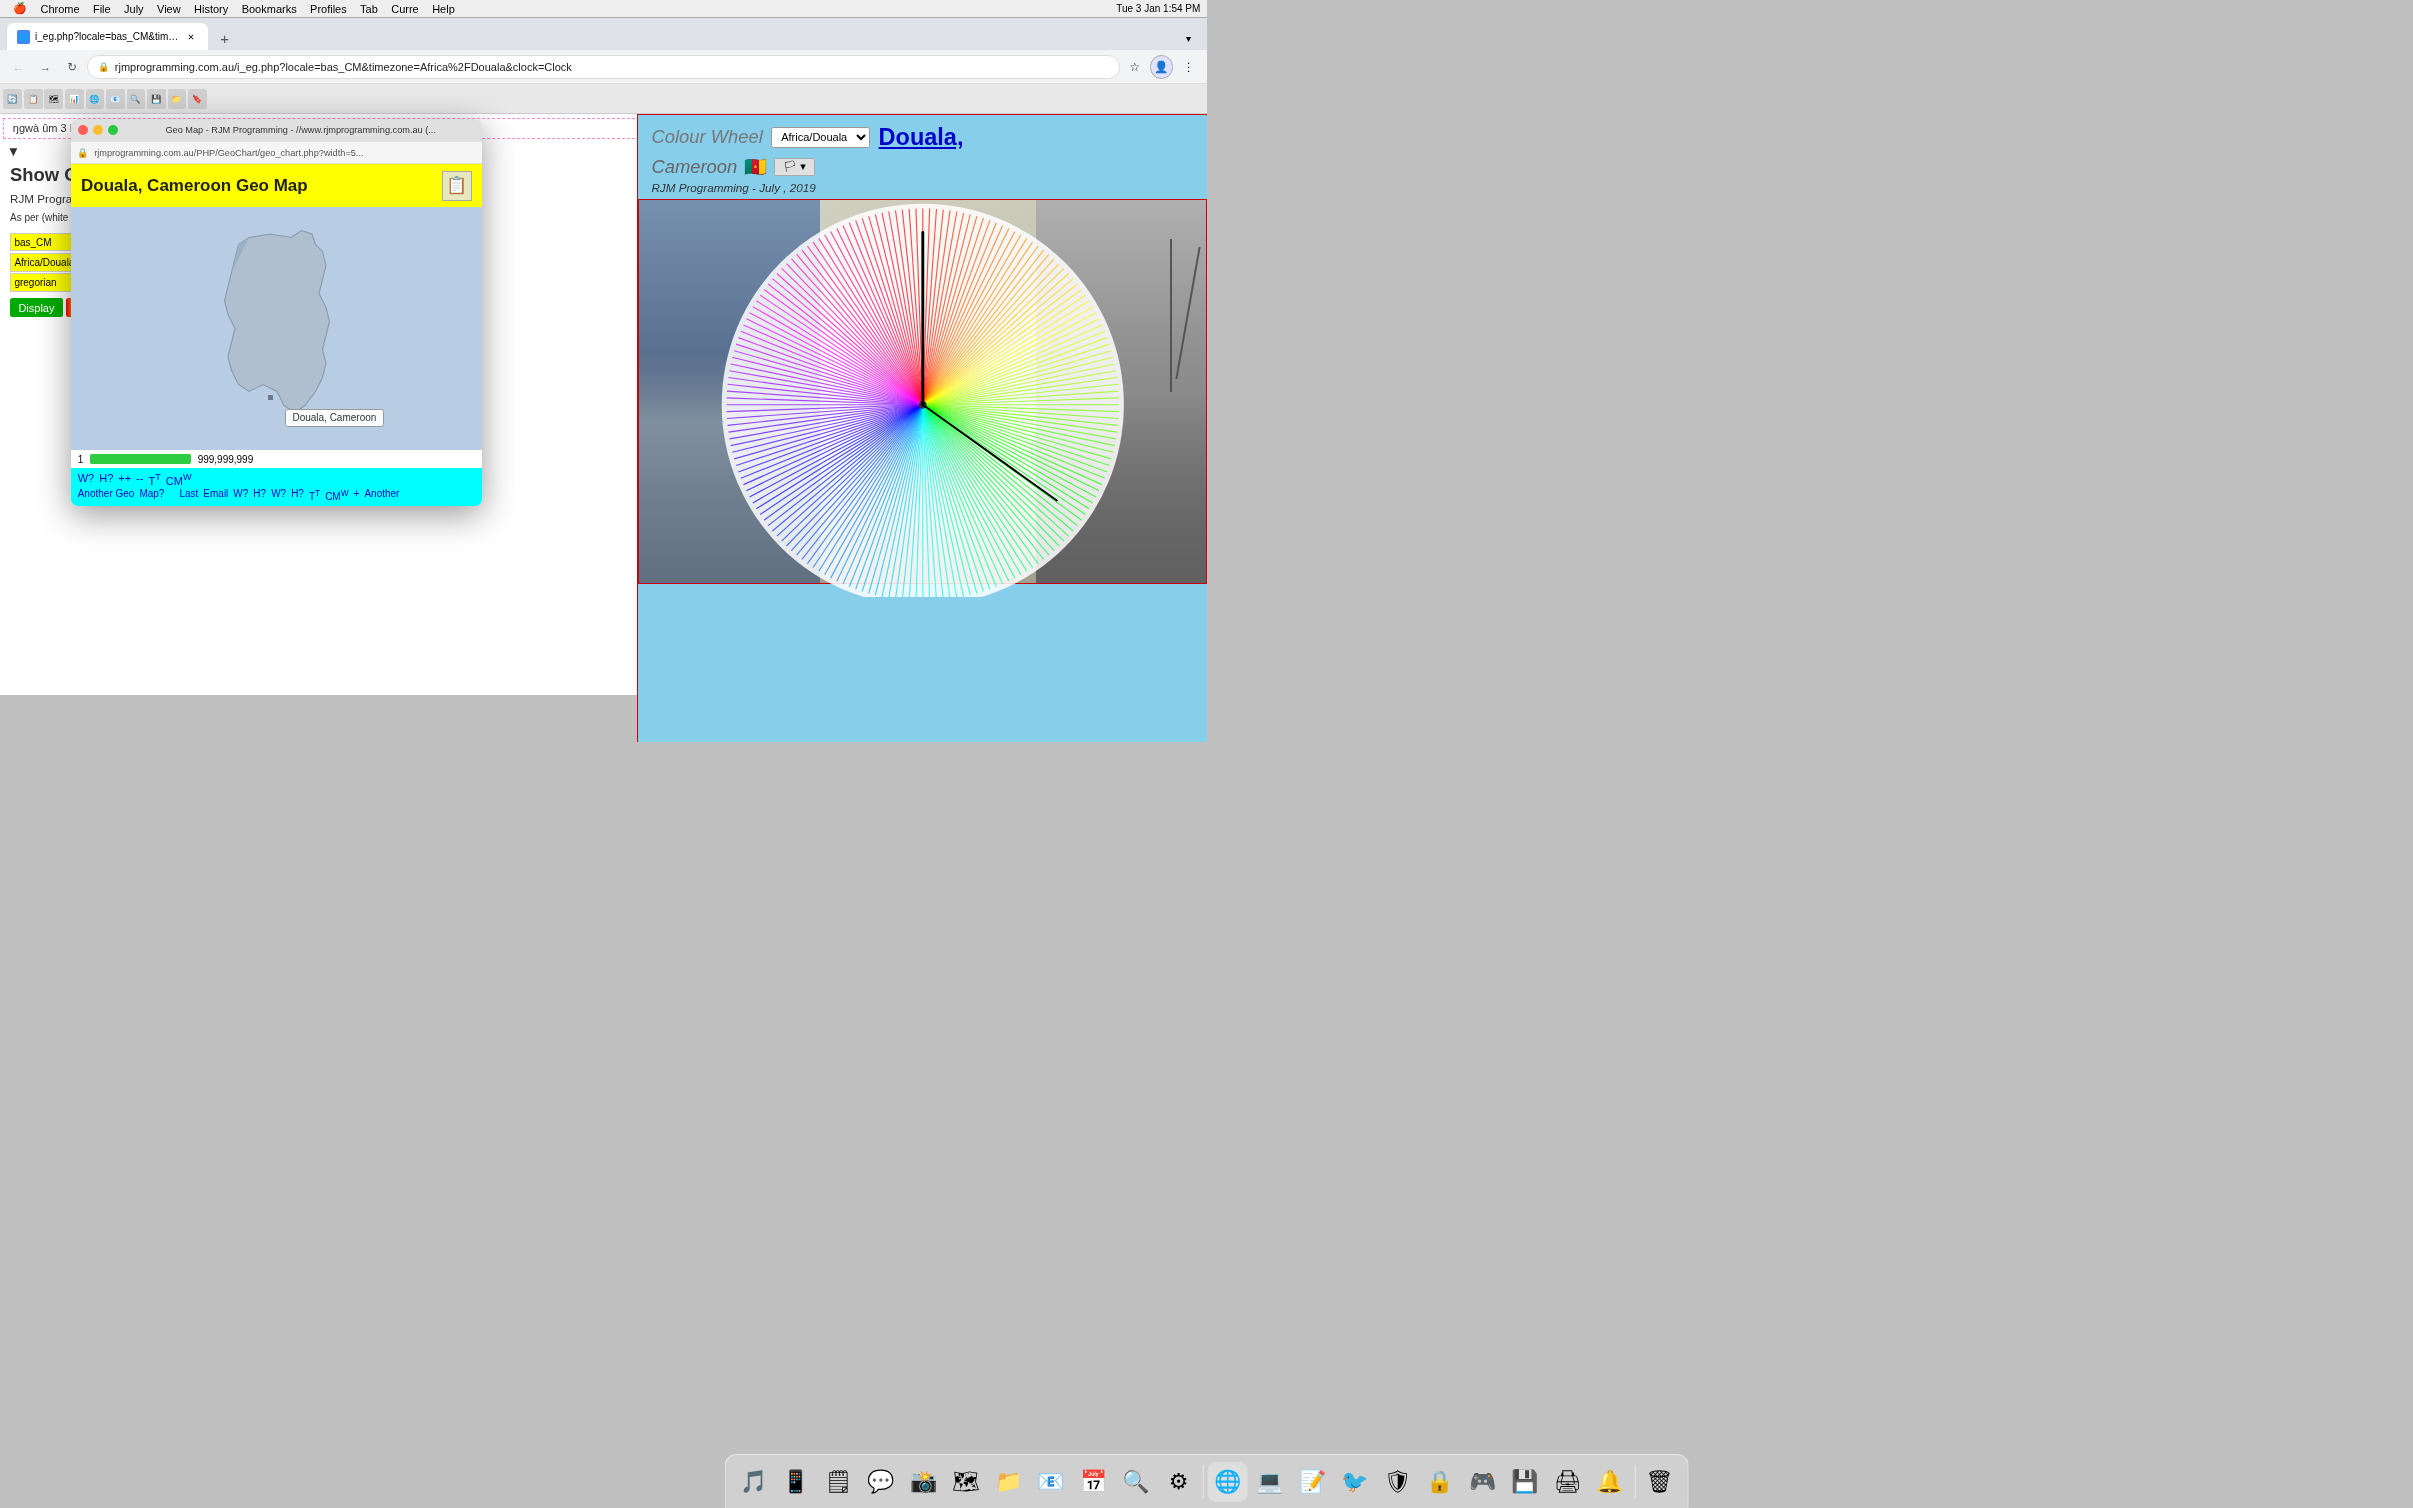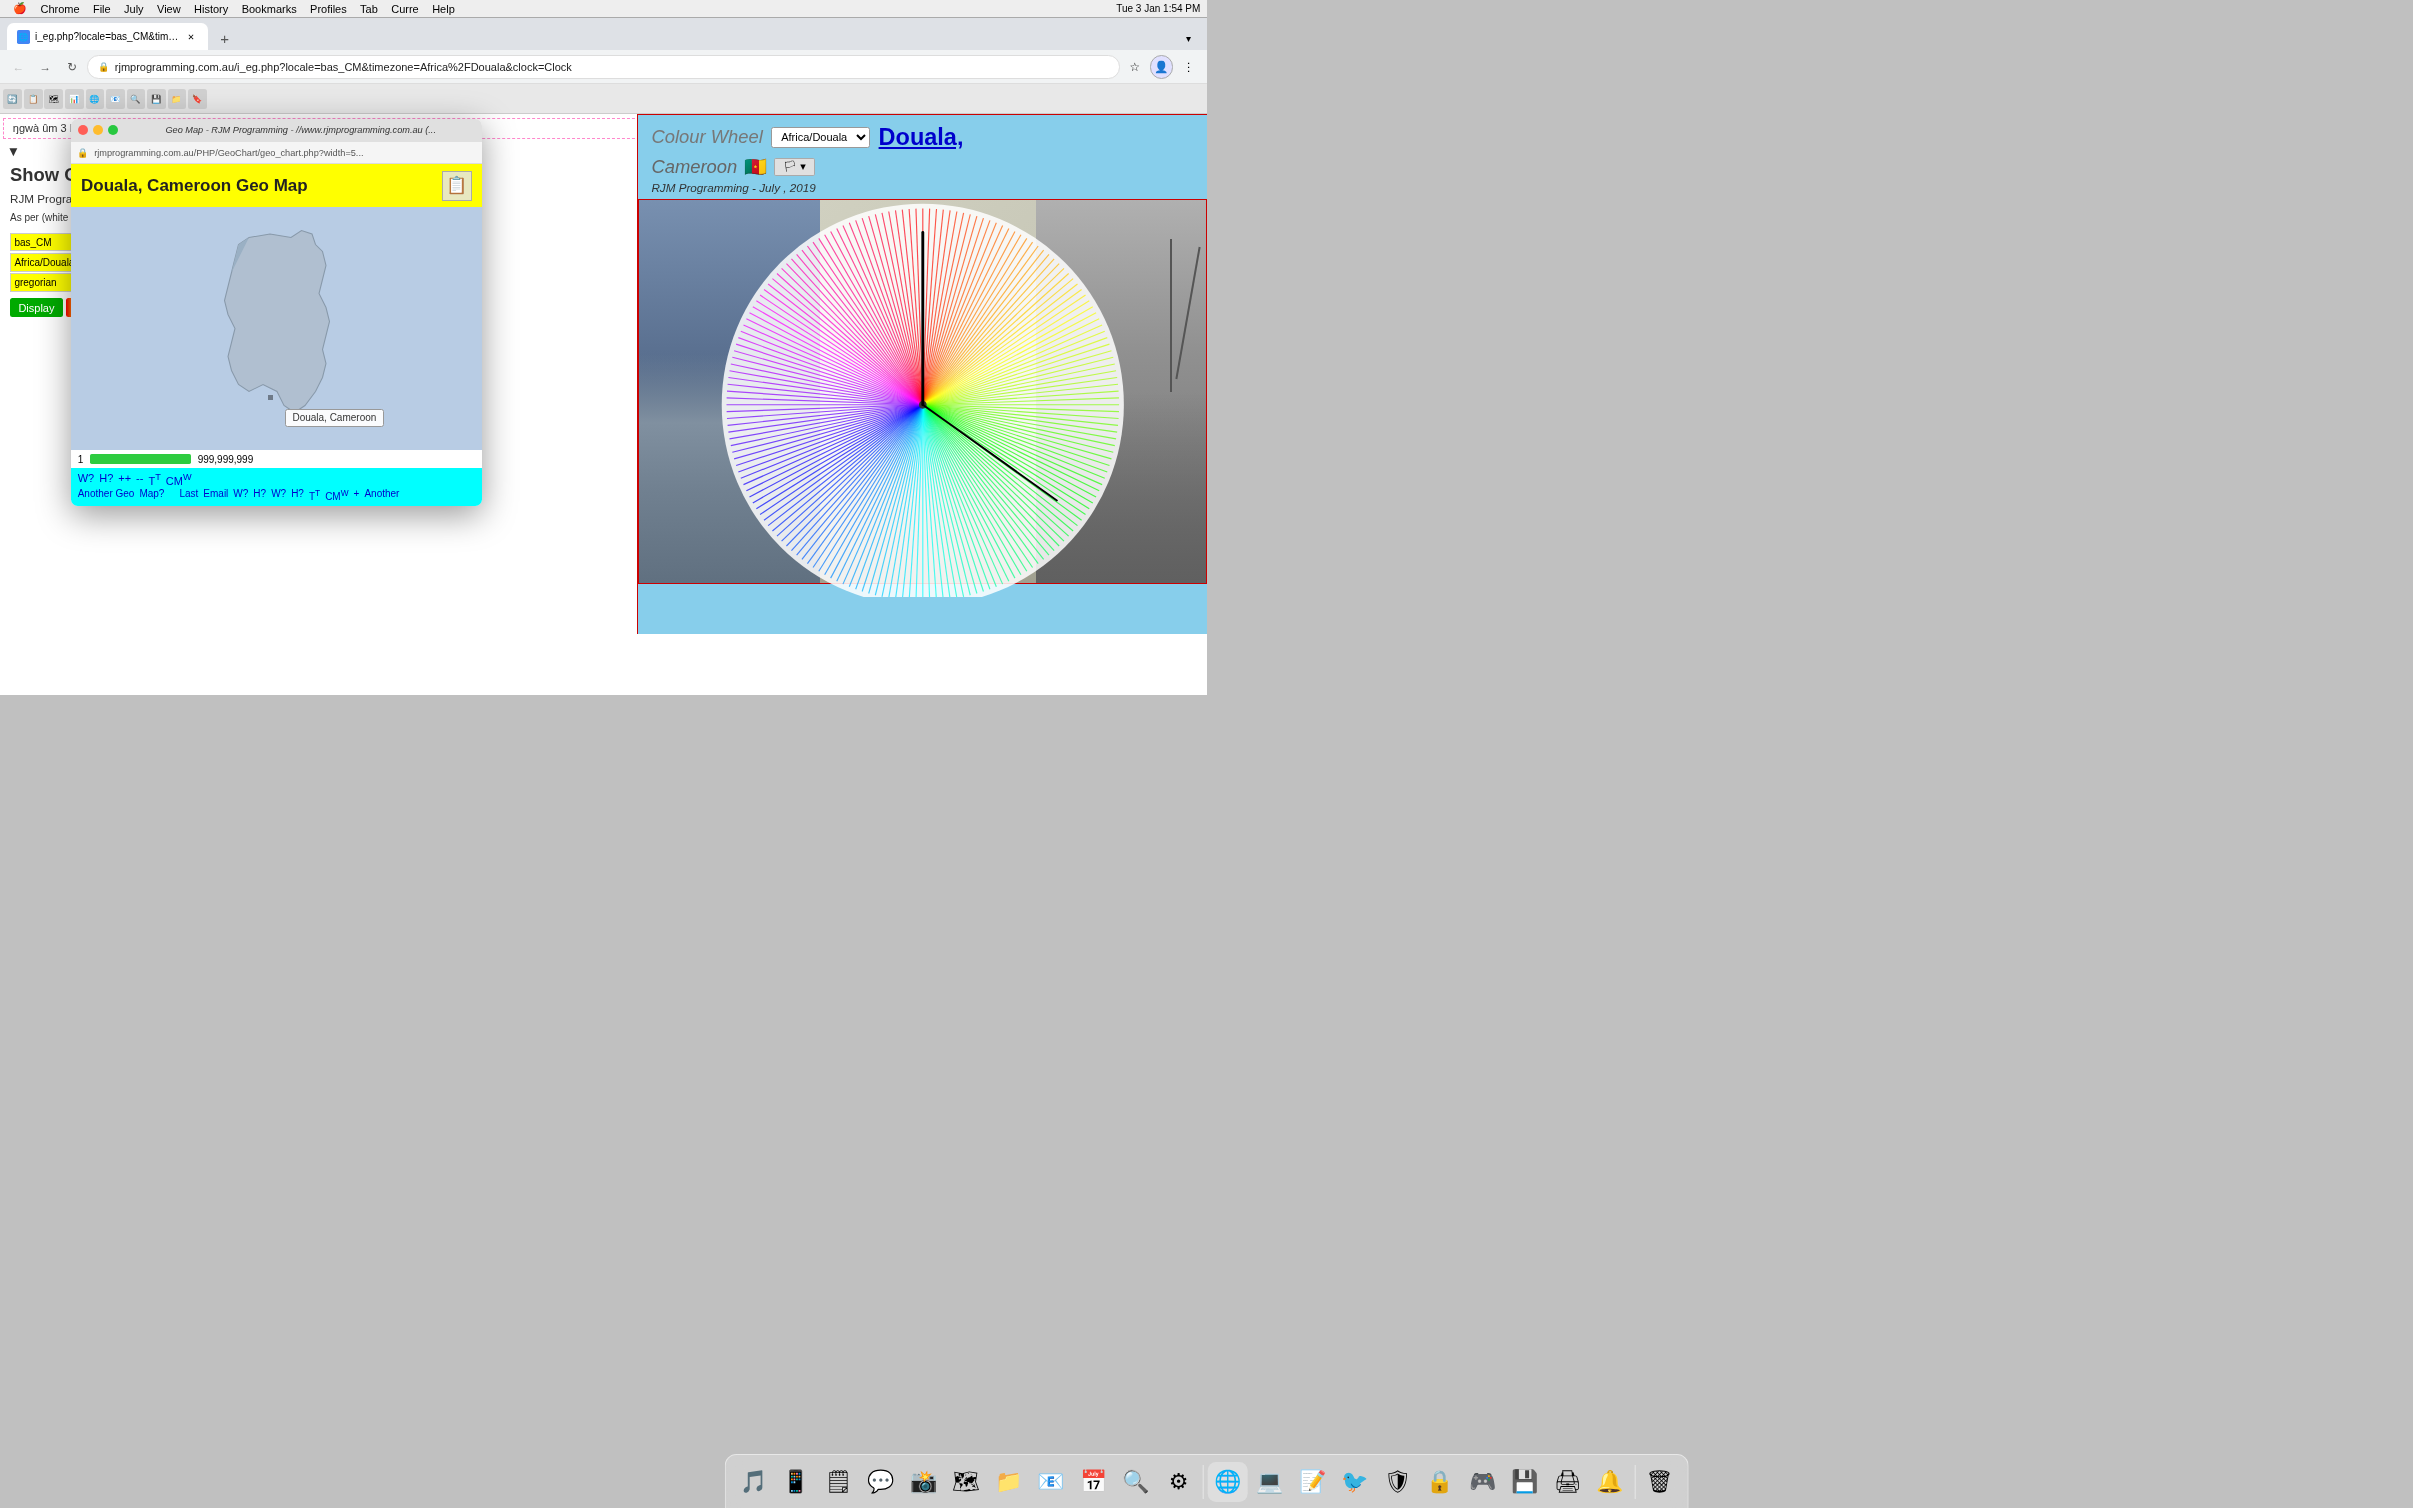--- a/index.html
+++ b/index.html
@@ -242,21 +242,20 @@
     .popup-btn.close { background: #ff5f57; }
     .popup-btn.min { background: #febc2e; }
     .popup-btn.max { background: #28c840; }
 
     .popup-title {
       font-size: 10px;
       color: #333;
       margin-left: 3.4px;
       flex: 1;
       text-align: center;
-      font-style: italic;
     }
 
     
     .dock {
       position: fixed;
       bottom: 0;
       left: 50%;
       transform: translateX(-50%);
       height: 59px;
       background: rgba(255,255,255,0.25);
@@ -461,21 +460,21 @@
         <a style="color:#0000cc; text-decoration:none; cursor:pointer;">W?</a>
         <a style="color:#0000cc; text-decoration:none; cursor:pointer;">H?</a>
         <a style="color:#0000cc; text-decoration:none; cursor:pointer;">T<sup>T</sup></a>
         <a style="color:#0000cc; text-decoration:none; cursor:pointer;">CM<sup>W</sup></a>
         <a style="color:#0000cc; text-decoration:none; cursor:pointer;">+</a>
         <a style="color:#0000cc; text-decoration:none; cursor:pointer;">Another</a>
       </div>
     </div>
   </div>
 
-  <div style="position:absolute; right:0; top:0; width:570px; height:520px; background:#87ceeb; border-left:1.7px solid #cc0000; border-top:1.7px solid #cc0000; overflow:hidden;">
+  <div style="position:absolute; right:0; top:0; width:570px; height:628px; background:#87ceeb; border-left:1.7px solid #cc0000; border-top:1.7px solid #cc0000; overflow:hidden;">
 
     <div style="padding:8.4px 13.4px 3.4px; display:flex; align-items:center; gap:8.4px; flex-wrap:wrap;">
       <span style="font-size:18.4px; color:#777; font-style:italic;">Colour Wheel</span>
       <select style="padding:2.5px 5px; font-size:11px; border:0.8px solid #999; border-radius:2.5px; background:white;">
         <option>Africa/Douala</option>
       </select>
       <span style="font-size:23.5px; font-weight:bold; color:#0000cc; text-decoration:underline; cursor:pointer;">Douala,</span>
     </div>
 
     <div style="display:flex; align-items:center; gap:6.7px; padding:1.7px 13.4px;">

